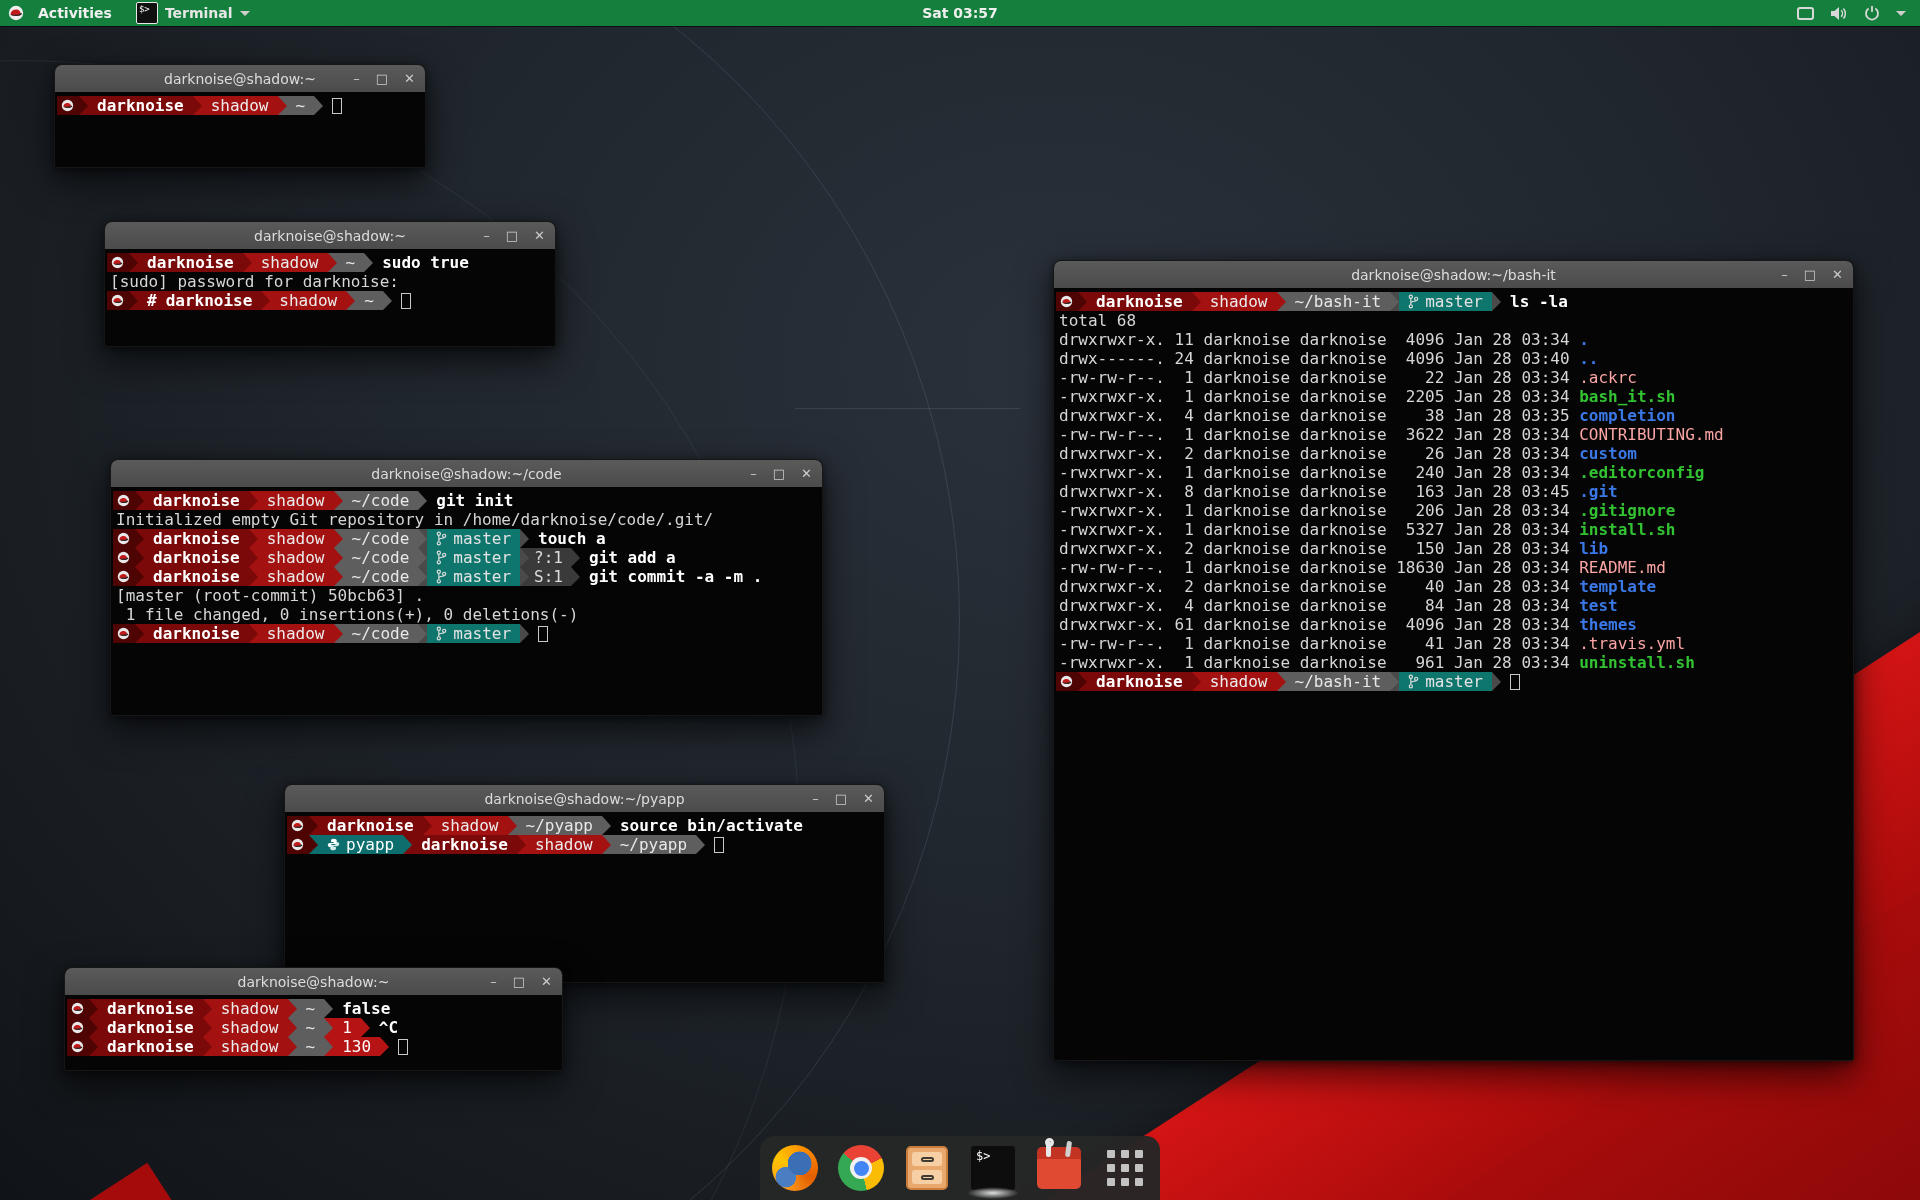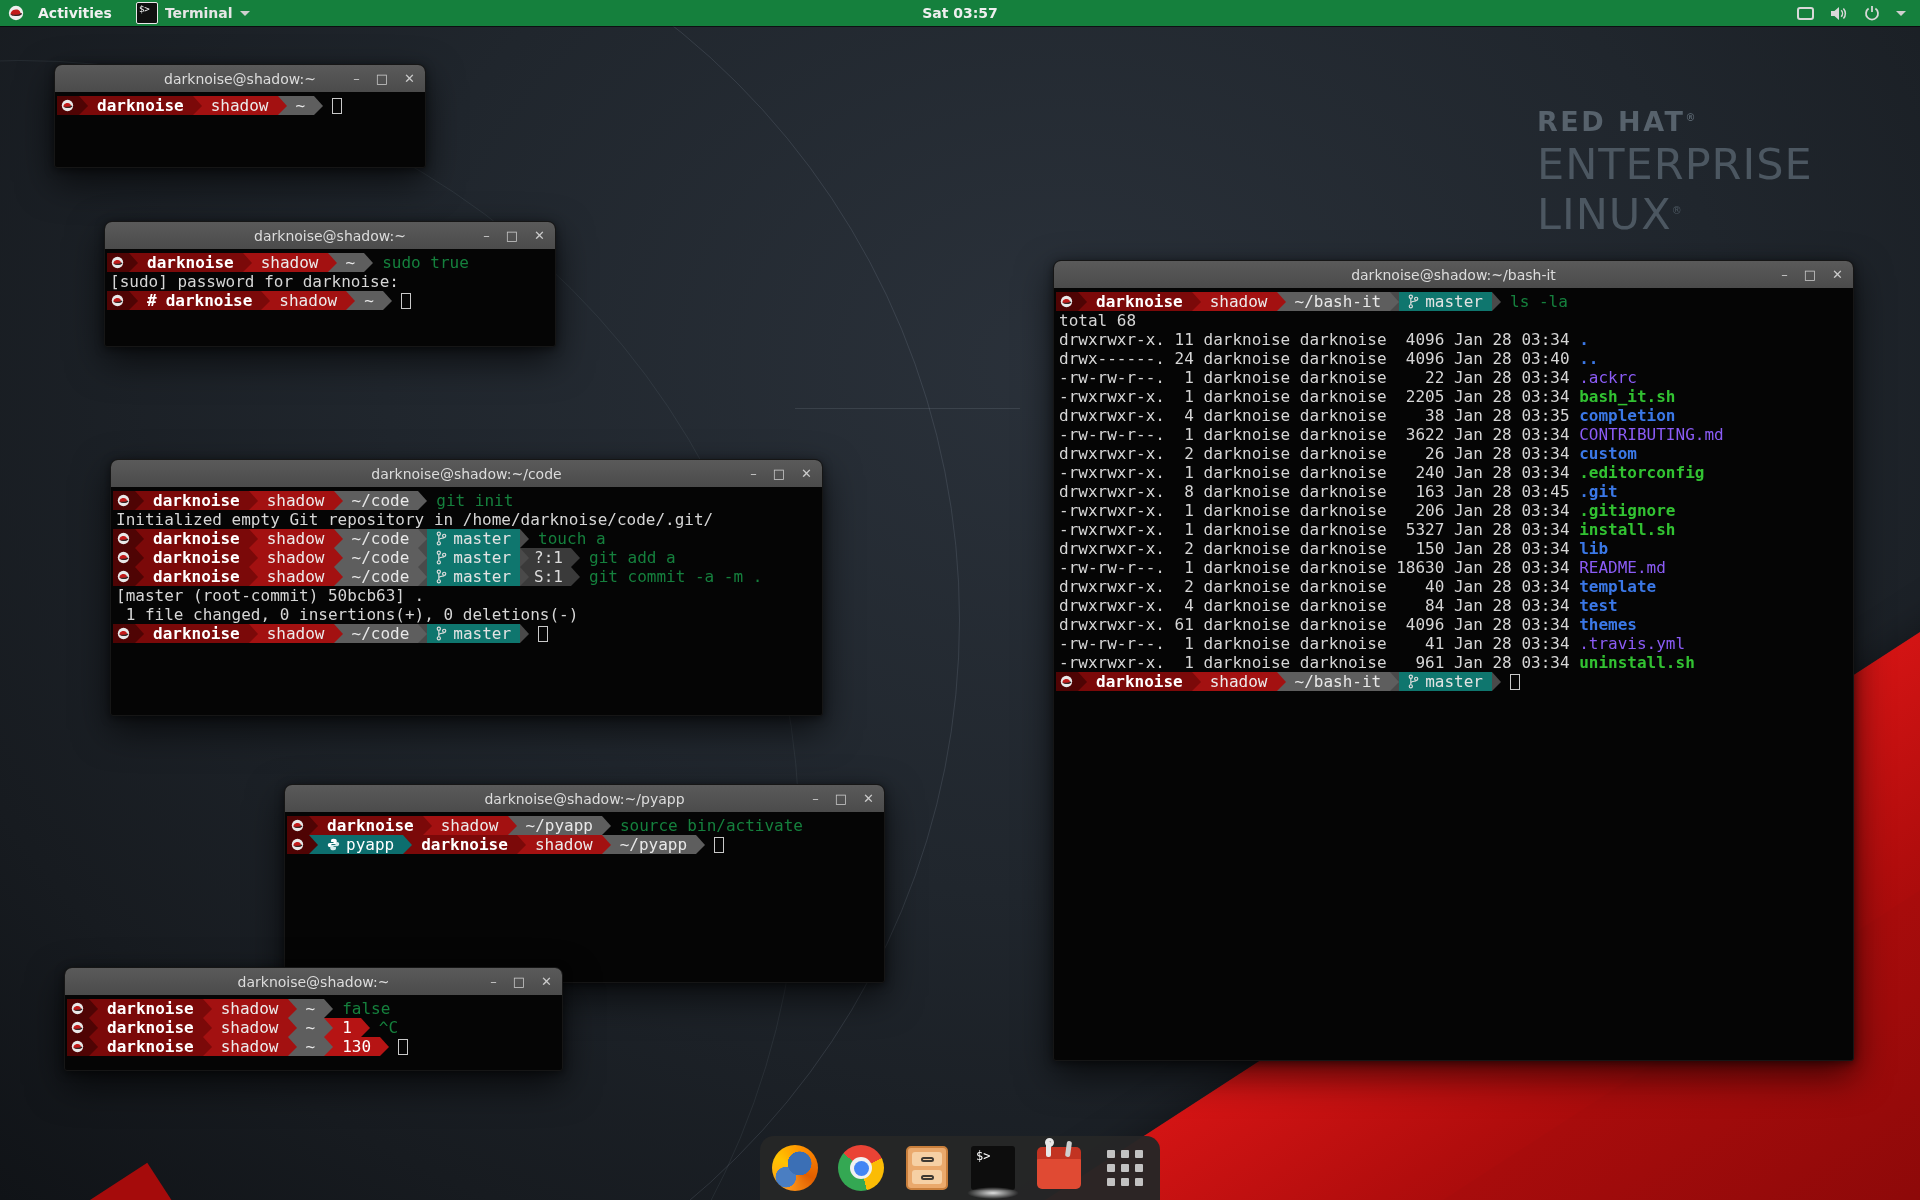--- a/index.html
+++ b/index.html
@@ -78,25 +78,25 @@
   .a-host-path { border-left-color:#a31111; background:#5e5e5e; }
   .a-path-end  { border-left-color:#5e5e5e; }
   .a-path-git  { border-left-color:#5e5e5e; background:#4a4a4a; }
   .a-git-end   { border-left-color:#4a4a4a; }
   .a-git-cnt   { border-left-color:#4a4a4a; background:#3a3a3a; }
   .a-cnt-end   { border-left-color:#3a3a3a; }
   .a-path-exit { border-left-color:#5e5e5e; background:#b61414; }
   .a-exit-end  { border-left-color:#b61414; }
   .a-hat-venv  { border-left-color:#4f0404; background:#0d6e6e; }
   .a-venv-user { border-left-color:#0d6e6e; background:#7b0909; }
-  .cmd { padding-left:9px; color:#15803d; }
+  .cmd { padding-left:9px; color:#ffffff;font-weight:bold; }
   .cur { display:inline-block; width:10px; height:16px; border:1px solid #c9c9c9; margin-left:9px; align-self:center; }
   .fname-dir  { color:#3b78e7; font-weight:bold; }
   .fname-exec { color:#32c232; font-weight:bold; }
-  .fname-plain{ color:#8b5cf6; }
+  .fname-plain{ color:#fca5a5; }
 
   
   .dock { position:absolute; left:50%; bottom:0; transform:translateX(-50%); width:400px; height:64px;
     background:rgba(38,38,38,0.97); border-radius:14px 14px 0 0; display:flex; align-items:center;
     justify-content:center; gap:20px; z-index:40; }
   .dicon { width:46px; height:46px; position:relative; display:flex; align-items:center; justify-content:center; }
   .ff { width:46px; height:46px; border-radius:50%;
     background: radial-gradient(circle at 60% 40%, #3b6fb5 0 30%, transparent 31%),
       radial-gradient(circle at 30% 70%, #4a7ec2 0 22%, transparent 23%),
       conic-gradient(from 30deg, #ff8a00, #e25e00, #ff9d1c, #ffc400, #ff8a00); }
@@ -130,25 +130,20 @@
   <div class="arc1"></div>
   <div class="arc2"></div>
   <div class="hline"></div>
   <div class="ribbons">
     <div class="band-b"></div>
     <div class="band-a"></div>
     <div class="band-c"></div>
     <div class="sliver"></div>
   </div>
 
-  <div class="brand">
-    <div class="b1"><span>RED HAT</span><sup>®</sup></div>
-    <div class="b2">ENTERPRISE</div>
-    <div class="b3"><span>LINUX</span><sup>®</sup></div>
-  </div>
 </div>
 
 <div class="topbar">
   <div class="tb-left">
     <svg width="16" height="16" viewBox="0 0 16 16">
         <circle cx="8" cy="8" r="7.2" fill="#eeeeee"></circle>
         <path d="M2.6 9c0-1.2 1.4-4.4 5.4-4.4 3.2 0 4.4 2.2 4.4 3.2l1 .9c0 1.2-2.2 2.3-5.4 2.3S2.6 10.2 2.6 9z" fill="#c21a1a"></path>
         <path d="M2.6 9c2.2 1.1 8.6 1.1 10.8-1.1l.6.8c0 1.2-2.2 2.3-5.4 2.3S2.6 10.2 2.6 9z" fill="#2b2b2b"></path>
       </svg>
     <span class="tb-activities">Activities</span>

